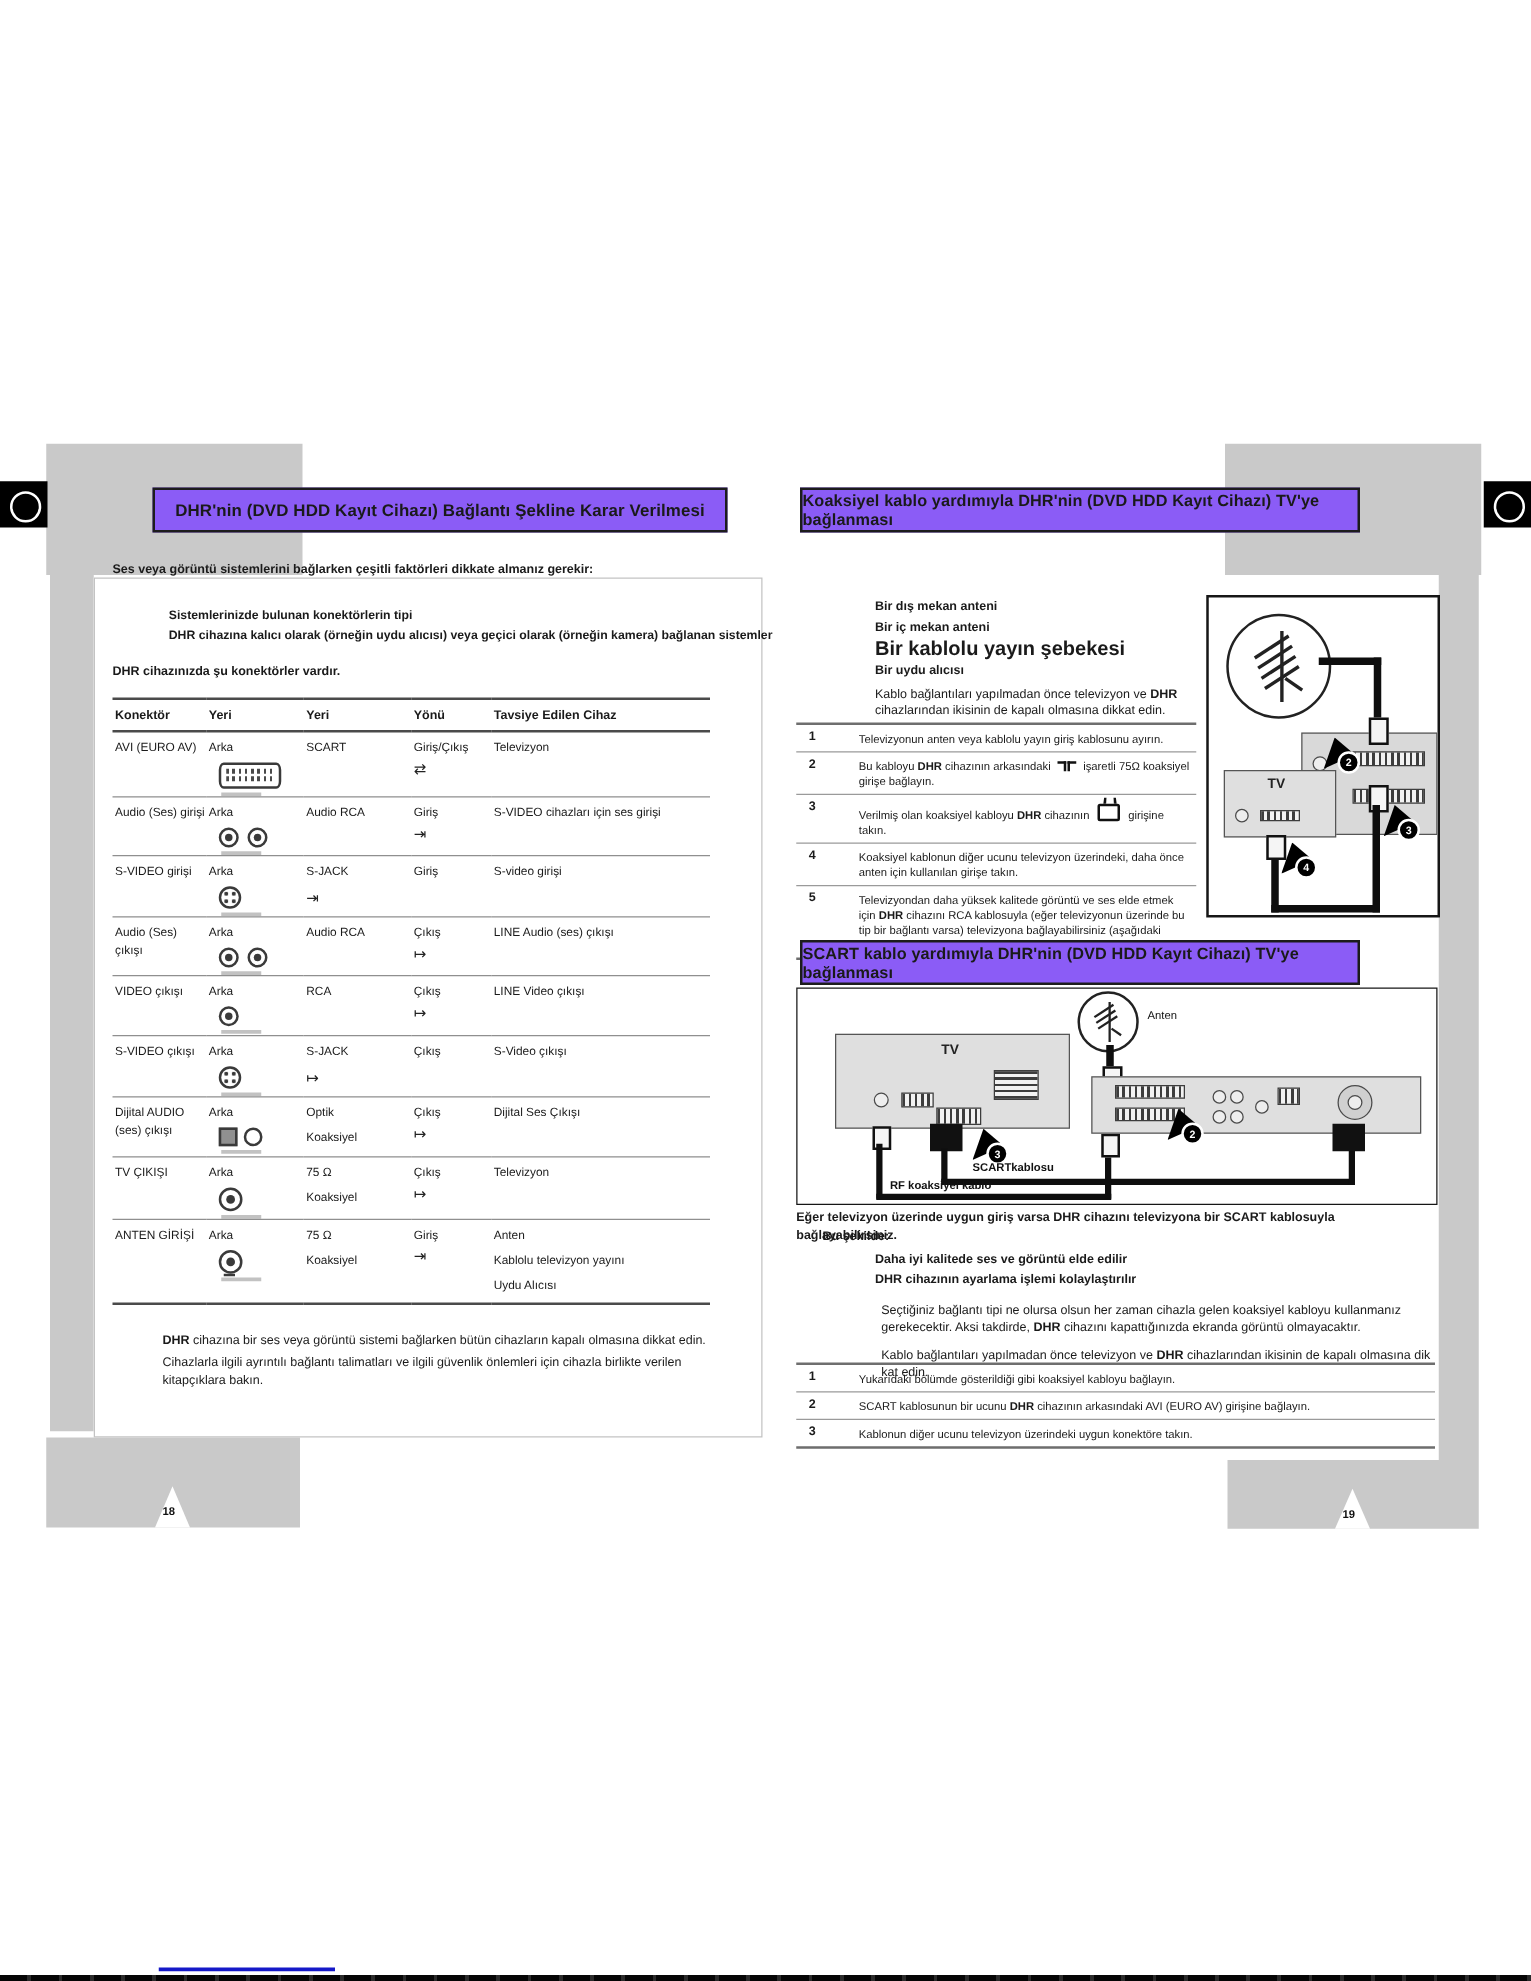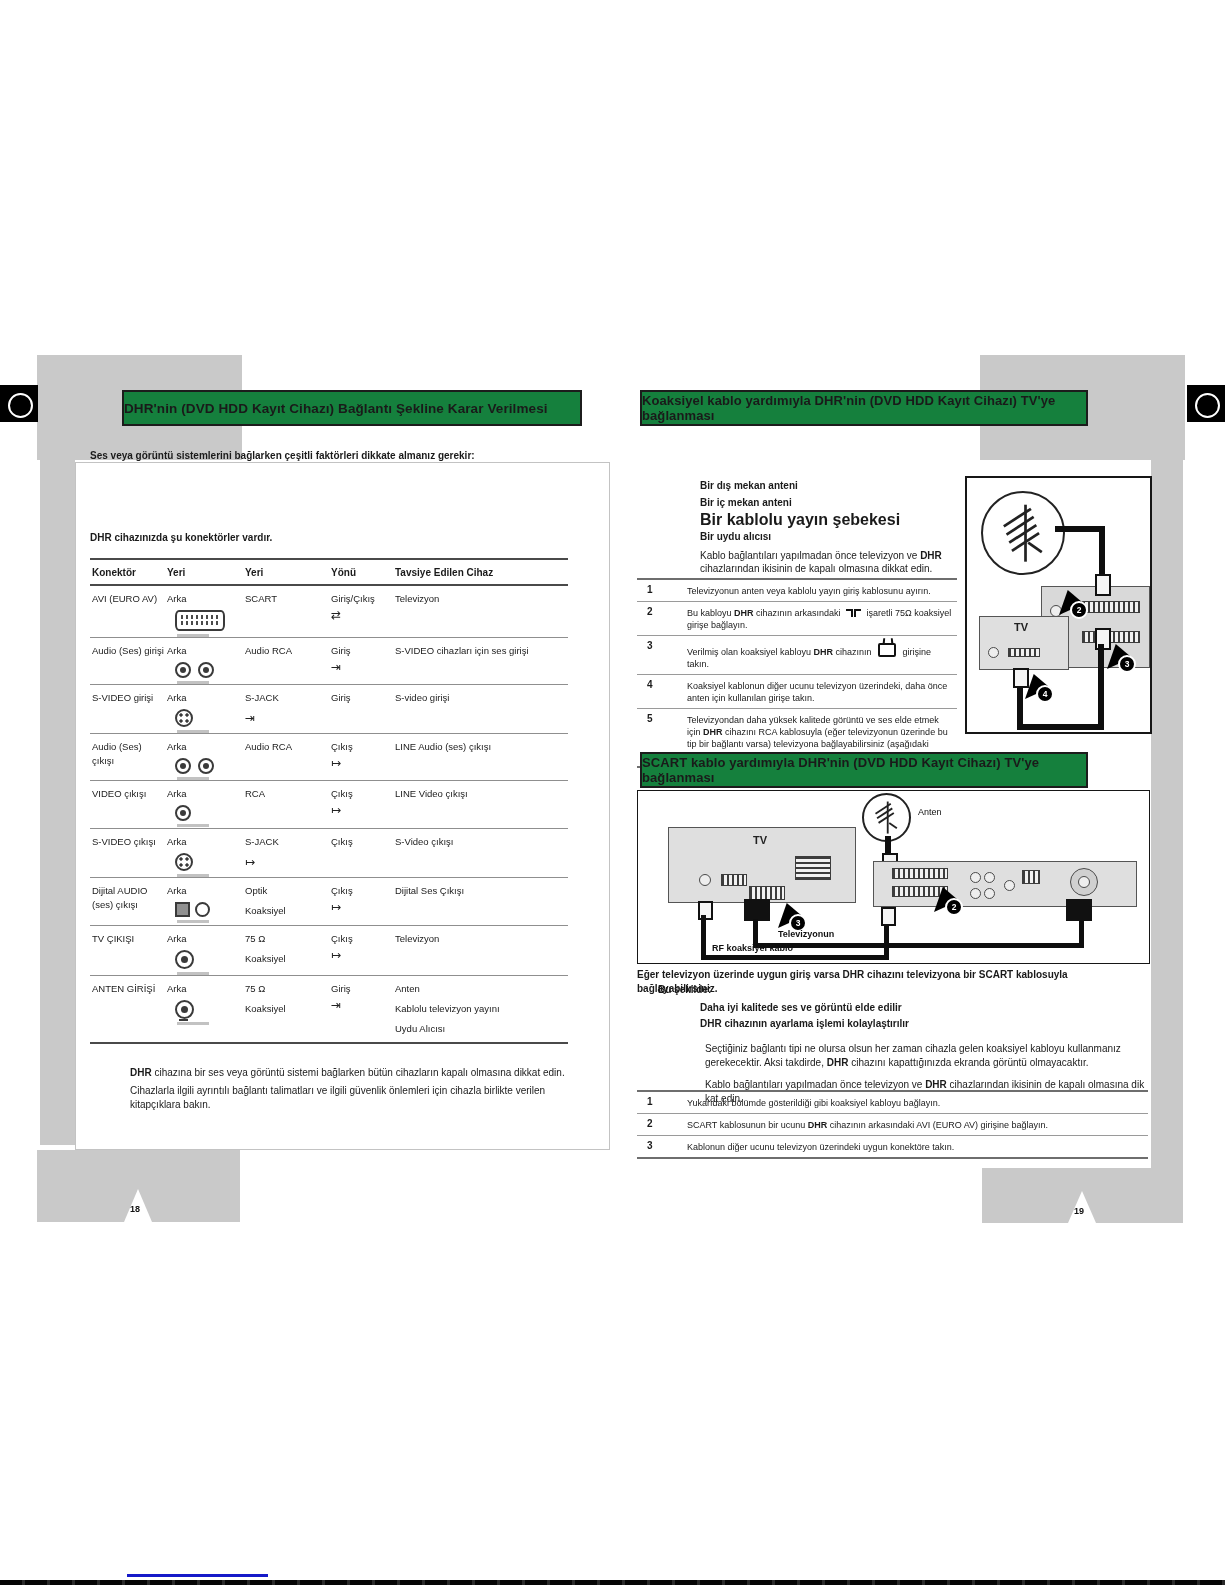--- a/index.html
+++ b/index.html
@@ -2,21 +2,21 @@
 <html><head>
 <meta charset="utf-8">
 <style>
   html,body{margin:0;padding:0;background:#fff;}
   #page{position:relative;width:1225px;height:1585px;background:#fff;overflow:hidden;
         font-family:"Liberation Sans",sans-serif;color:#1a1a1a;}
   .abs{position:absolute;}
   .grayblock{background:#c9c9c9;}
   .cornerbox{background:#000;}
   .cornerbox .ring{position:absolute;left:8px;top:8px;width:21px;height:21px;border:2px solid #fff;border-radius:50%;}
-  .titlebox{border:2px solid #1c1c1c;background:#15803d;display:flex;align-items:center;
+  .titlebox{border:2px solid #1c1c1c;background:#8b5cf6;display:flex;align-items:center;justify-content:center;
             font-weight:bold;font-size:13.5px;letter-spacing:.1px;}
   .card{background:#fff;border:1px solid #c3c3c3;}
   .b{font-weight:bold;}
   .t10{font-size:10px;line-height:14px;}
   .t95{font-size:9.5px;line-height:13px;}
   .nowrap{white-space:nowrap;}
 
   
   #connectors-table{width:478px;border-collapse:collapse;table-layout:fixed;}
   #connectors-table th{font-size:10px;text-align:left;padding:7px 0 6px 2px;border-top:2px solid #4a4a4a;border-bottom:2px solid #4a4a4a;}
@@ -90,20 +90,24 @@
   <div class="abs card" style="left:75px;top:462px;width:533px;height:686px;"></div>
   <div class="abs cornerbox" style="left:0;top:385px;width:38px;height:37px;">
       <span class="ring"></span>
     </div>
 
   <div class="abs titlebox" style="left:122px;top:390px;width:456px;height:32px;">
     <span>DHR'nin (DVD HDD Kayıt Cihazı) Bağlantı Şekline Karar Verilmesi</span>
   </div>
 
   <div class="abs t10 b" style="left:90px;top:449px;width:505px;">Ses veya görüntü sistemlerini bağlarken çeşitli faktörleri dikkate almanız gerekir:</div>
+  <div class="abs" id="left-intro-items" style="left:135px;top:486px;width:475px;">
+      <div class="t95 b nowrap" style="margin-bottom:3px;font-size:9.8px;">Sistemlerinizde bulunan konektörlerin tipi</div>
+      <div class="t95 b nowrap" style="margin-bottom:3px;font-size:9.8px;">DHR cihazına kalıcı olarak (örneğin uydu alıcısı) veya geçici olarak (örneğin kamera) bağlanan sistemler</div>
+    </div>
   <div class="abs t10 b" style="left:90px;top:531px;width:400px;">DHR cihazınızda şu konektörler vardır.</div>
 
   <div class="abs" style="left:90px;top:558px;">
     <table id="connectors-table">
       <colgroup>
           <col style="width:75px">
           <col style="width:78px">
           <col style="width:86px">
           <col style="width:64px">
           <col style="width:175px">
@@ -413,21 +417,21 @@
     <div class="callout" style="left:140px;top:112px;">
         <span class="tri"></span>
         <span class="num">3</span>
       </div>
 
     <div class="plug" style="left:60px;top:110px;width:11px;height:15px;"></div>
     <div class="cable" style="left:63px;top:124px;width:5px;height:44px;"></div>
     <div class="cable" style="left:63px;top:164px;width:188px;height:5px;"></div>
     <div class="cable" style="left:246px;top:128px;width:5px;height:40px;"></div>
     <div class="plug" style="left:243px;top:116px;width:11px;height:15px;"></div>
-    <div class="diaglabel" style="left:140px;top:138px;">Televizyonun</div>
+    <div class="diaglabel" style="left:140px;top:138px;">SCARTkablosu</div>
     <div class="diaglabel" style="left:74px;top:152px;">RF koaksiyel kablo</div>
   </div>
 
   <div class="abs t10 b" style="left:637px;top:968px;width:510px;">Eğer televizyon üzerinde uygun giriş varsa DHR cihazını televizyona bir SCART kablosuyla bağlayabilirsiniz.</div>
   <div class="abs t10 b" style="left:658px;top:983px;">Bu şekilde:</div>
   <div class="abs" id="scart-benefits" style="left:700px;top:1000px;">
       <div class="b" style="font-size:10px;line-height:16px;">Daha iyi kalitede ses ve görüntü elde edilir</div>
       <div class="b" style="font-size:10px;line-height:16px;">DHR cihazının ayarlama işlemi kolaylaştırılır</div>
     </div>
   <div class="abs" id="scart-notes" style="left:705px;top:1038px;width:445px;">

